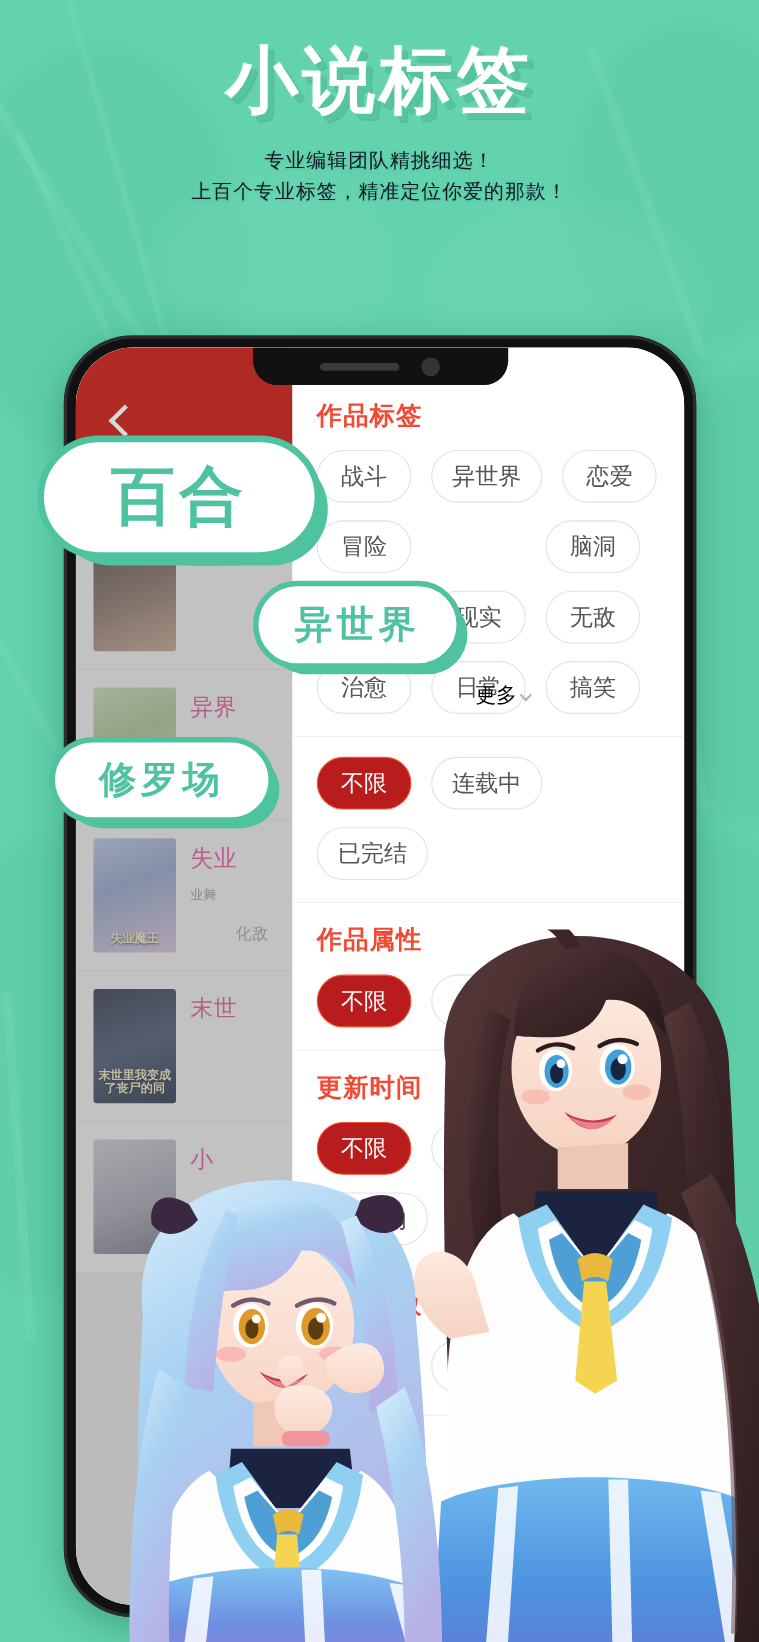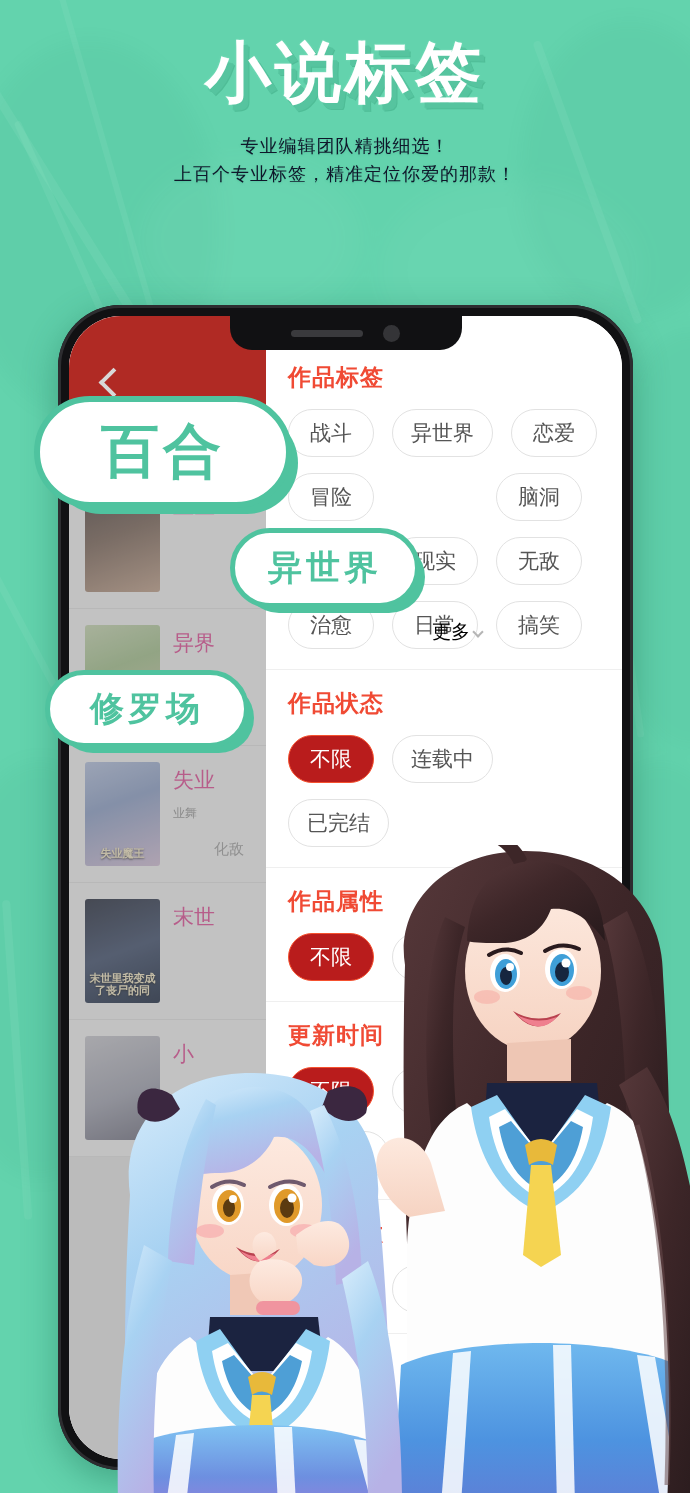--- a/index.html
+++ b/index.html
@@ -431,21 +431,20 @@
             <div class="chip">治愈</div>
             <div class="chip">日常</div>
             <div class="chip">搞笑</div>
           </div>
           <div class="more-link">
             <span>更多</span><i class="cv"></i>
           </div>
         </div>
 
         <div class="f-section">
-          <div class="f-title">作品状态</div>
           <div class="chips">
             <div class="chip sel">不限</div>
             <div class="chip">连载中</div>
             <div class="chip">已完结</div>
           </div>
         </div>
 
         <div class="f-section">
           <div class="f-title">作品属性</div>
           <div class="chips">

